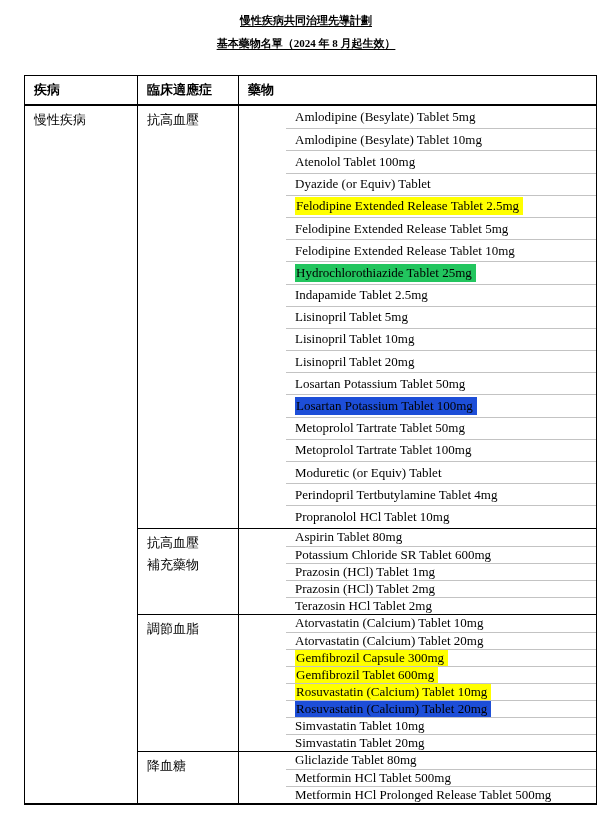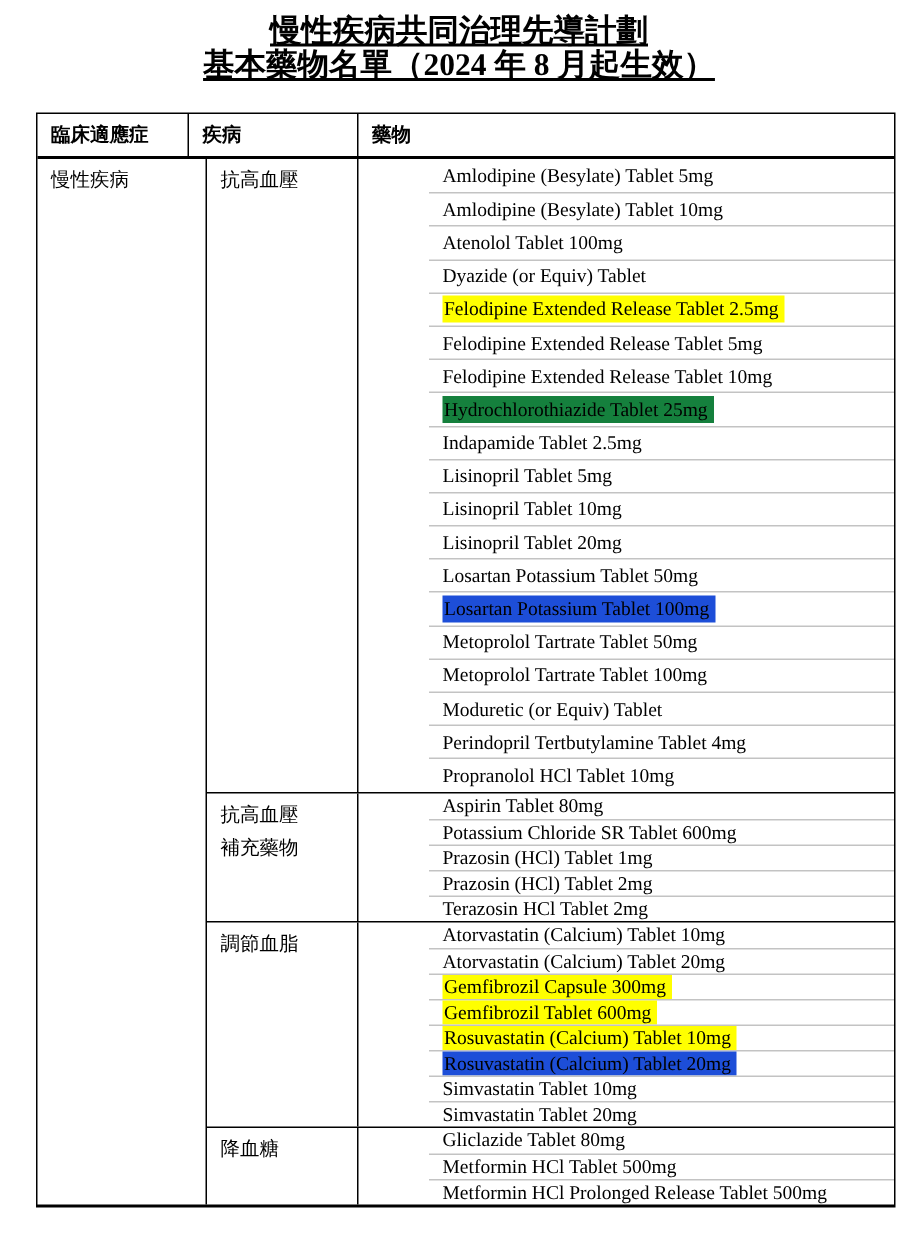--- a/index.html
+++ b/index.html
@@ -13,21 +13,21 @@
     position: relative;
     width: 612px;
     height: 830px;
     background: #ffffff;
     overflow: hidden;
   }
   .titles {
     padding-top: 9px;
     text-align: center;
     font-weight: bold;
-    font-size: 21px;
+    font-size: 11px;
     line-height: 23px;
   }
   .title-line {
     text-decoration: underline;
     text-underline-offset: 2px;
   }
   .drug-table {
     box-sizing: border-box;
     margin: 20px 0 0 24px;
     width: 573px;
@@ -100,22 +100,22 @@
 <body>
 
 <div class="page">
   <div class="titles">
     <div class="title-line">慢性疾病共同治理先導計劃</div>
     <div class="title-line">基本藥物名單（2024 年 8 月起生效）</div>
   </div>
 
   <div class="drug-table">
     <div class="header-row">
+      <div class="hcell col1 vline">疾病</div>
       <div class="hcell col2 vline">臨床適應症</div>
-      <div class="hcell col1 vline">疾病</div>
       <div class="hcell col3">藥物</div>
     </div>
     <div class="table-body">
       <div class="disease-cell">慢性疾病</div>
       <div class="sections">
   <div class="section tall">
     <div class="indication-cell">
               <div>抗高血壓</div>
             </div>
     <div class="drug-list">
@@ -142,21 +142,21 @@
 
   <div class="drug-row">
     <span class="drug-text">Felodipine Extended Release Tablet 5mg</span>
   </div>
 
   <div class="drug-row">
     <span class="drug-text">Felodipine Extended Release Tablet 10mg</span>
   </div>
 
   <div class="drug-row">
-    <span class="drug-text hl" style="background: #15803d;">Hydrochlorothiazide Tablet 25mg</span>
+    <span class="drug-text hl" style="background: #22c55e;">Hydrochlorothiazide Tablet 25mg</span>
   </div>
 
   <div class="drug-row">
     <span class="drug-text">Indapamide Tablet 2.5mg</span>
   </div>
 
   <div class="drug-row">
     <span class="drug-text">Lisinopril Tablet 5mg</span>
   </div>
 

